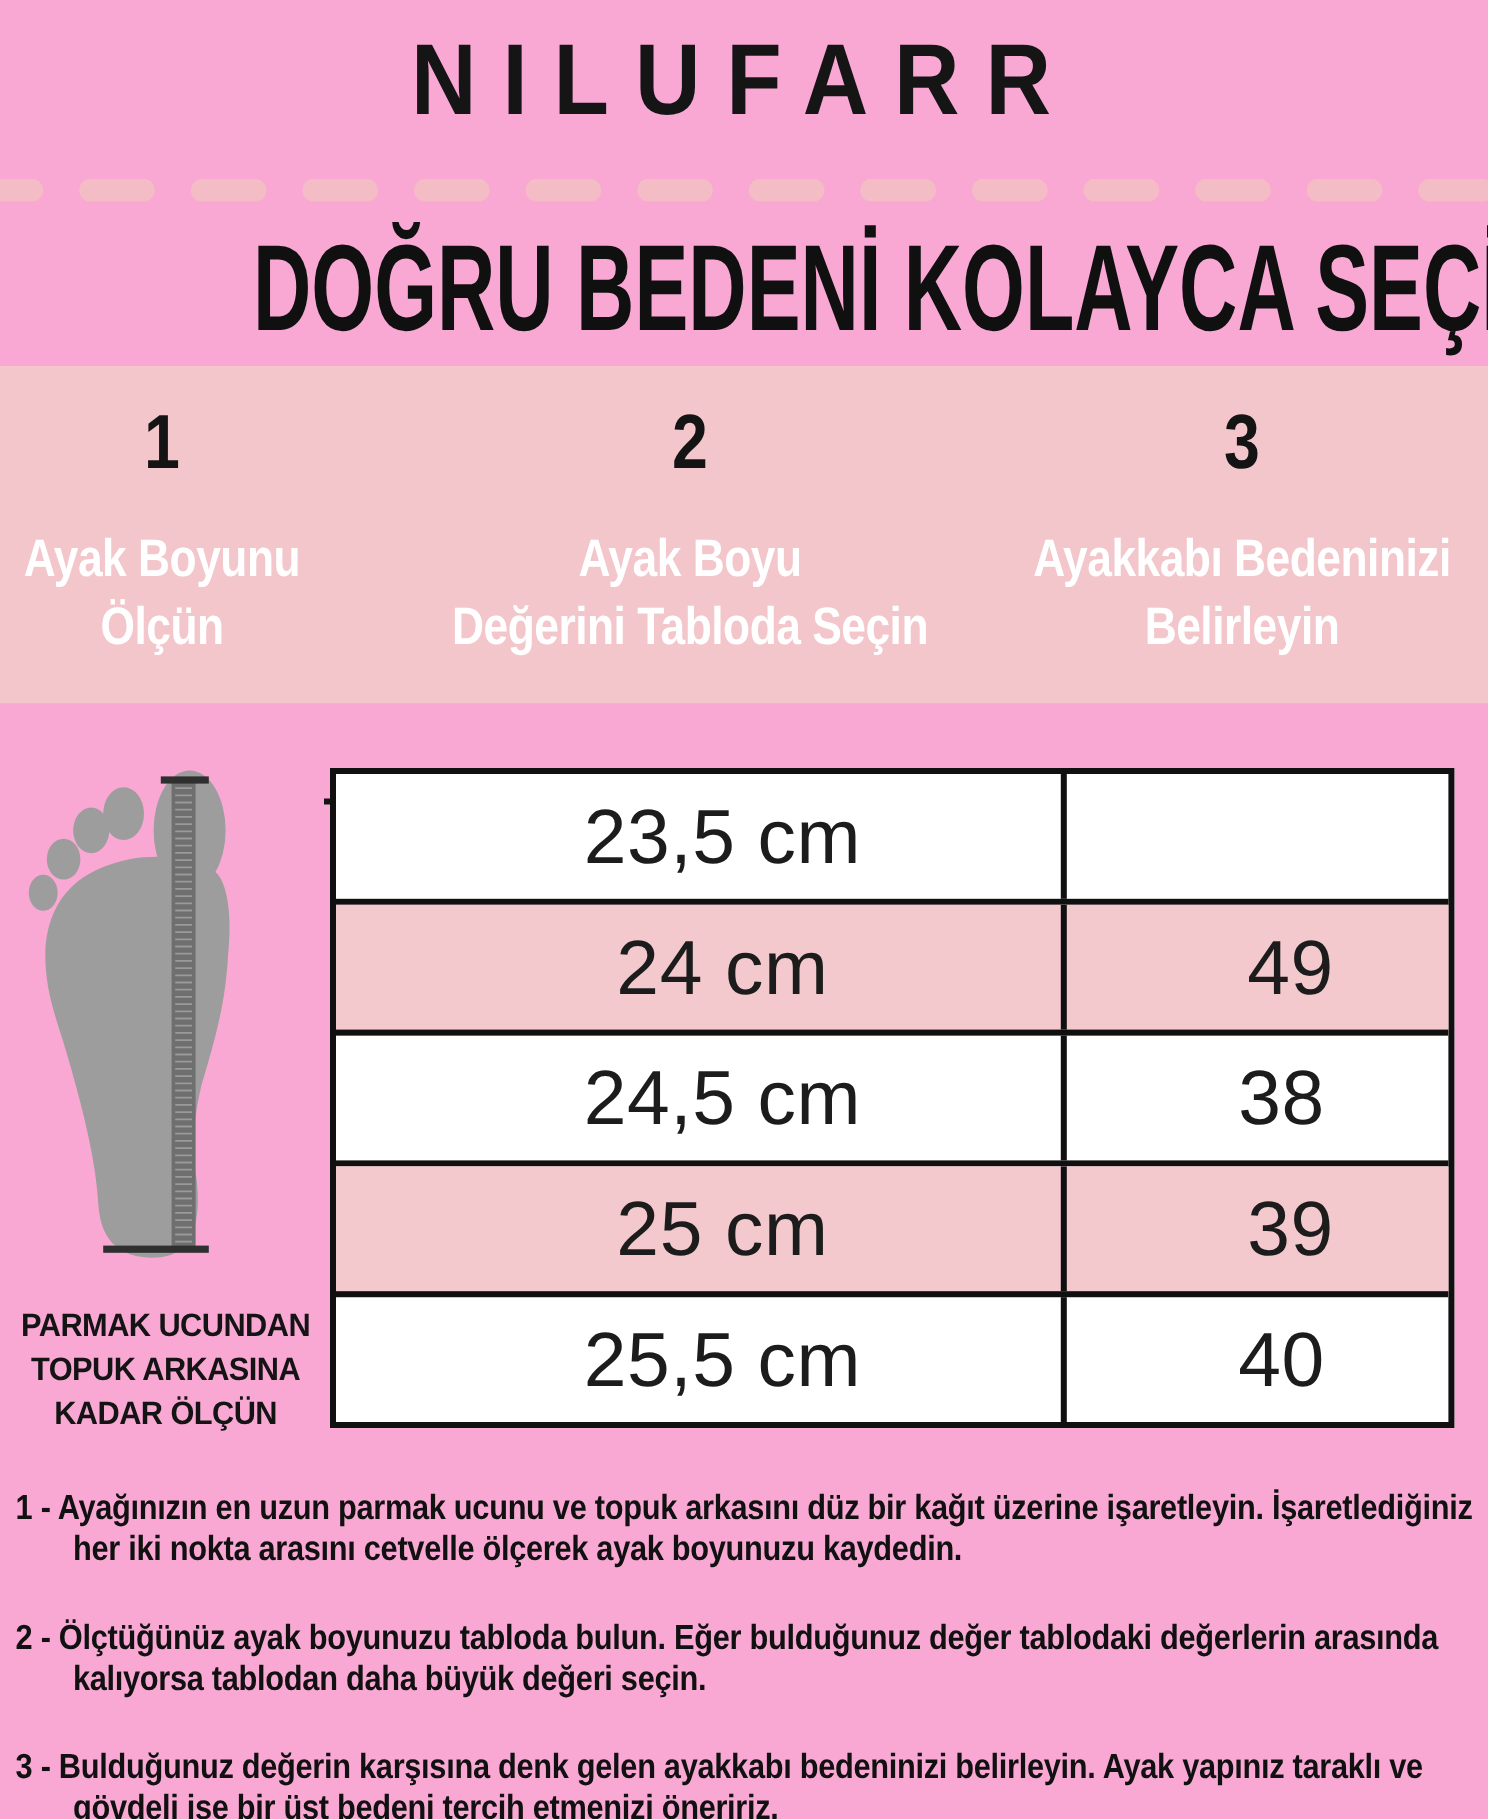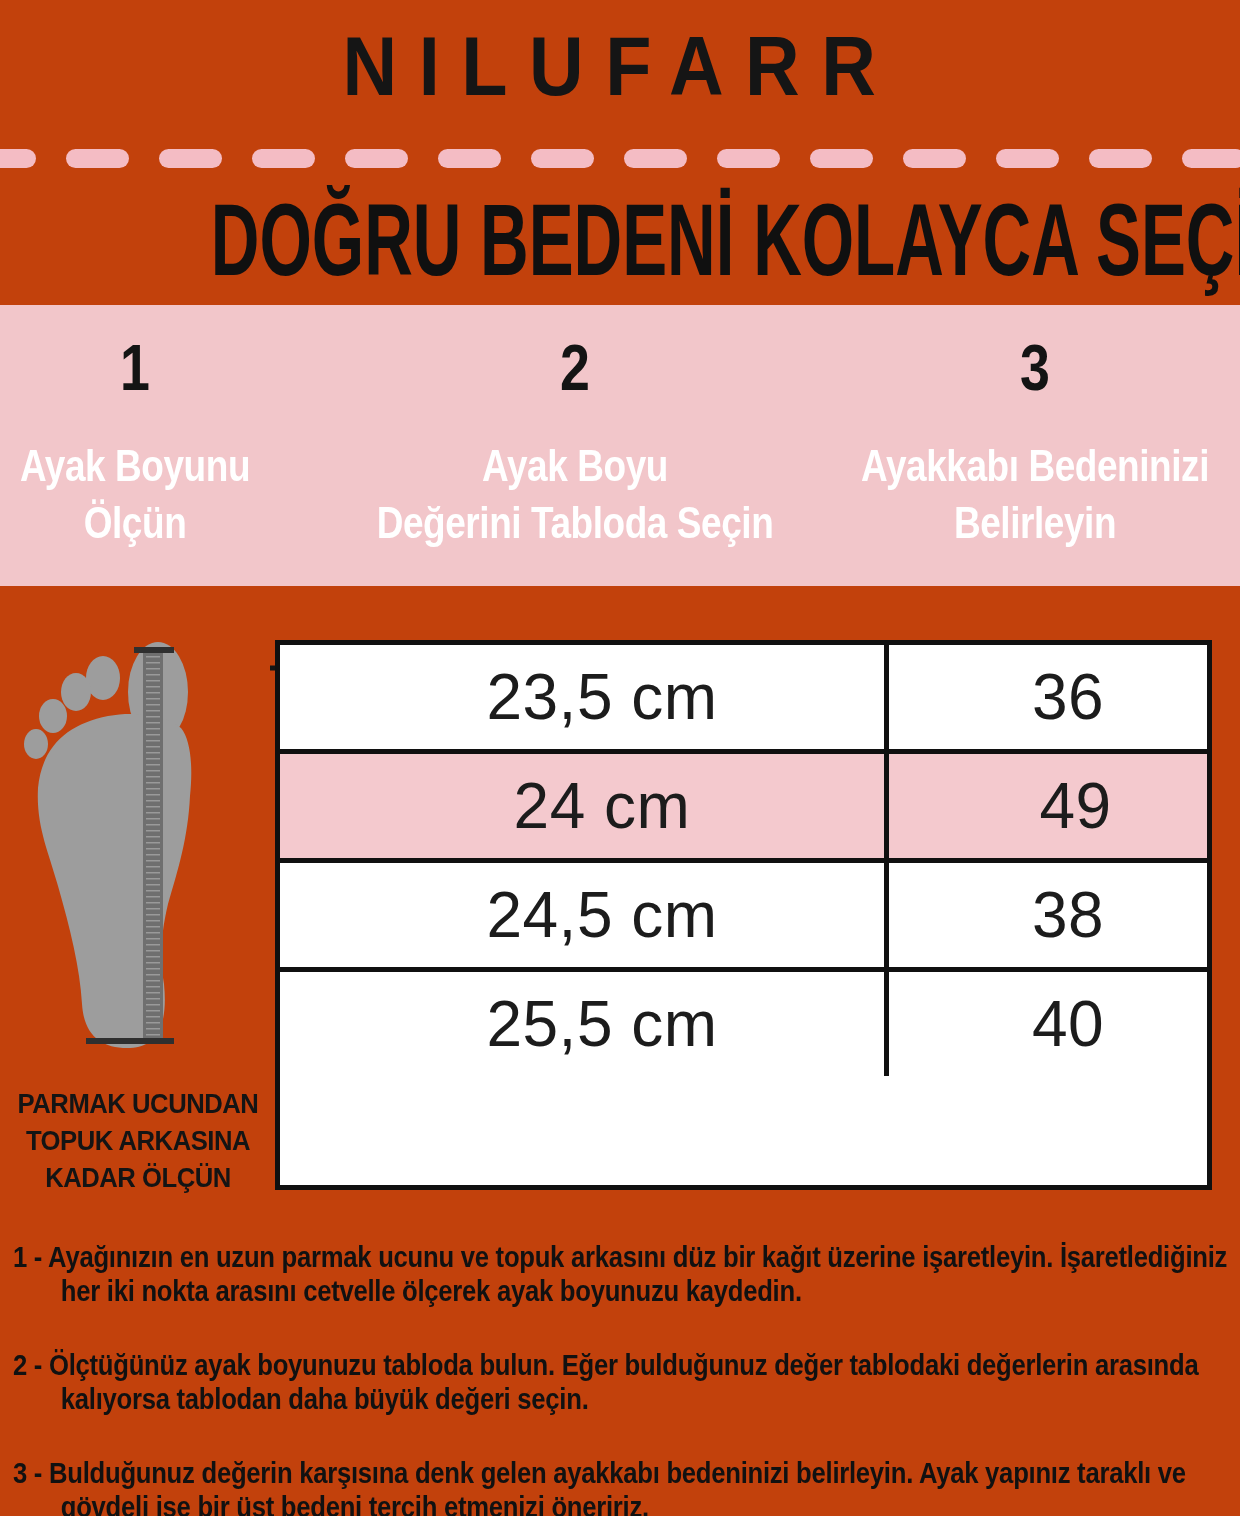--- a/index.html
+++ b/index.html
@@ -1,17 +1,17 @@
 <!DOCTYPE html>
 <html><head>
 <meta charset="utf-8">
 <style>
   html,body { margin:0; padding:0; background:#ffffff; }
   .page {
-    position:relative; width:1240px; height:1516px; background:#c2410c;
+    position:relative; width:1240px; height:1516px; background:#f9a8d4;
     font-family:"Liberation Sans", sans-serif; color:#141414; overflow:hidden;
   }
 
   
   .brand {
     position:absolute; top:24px; left:0; width:100%;
     text-align:center; font-size:84px; font-weight:700;
     letter-spacing:24px; line-height:84px; color:#151515;
     transform:scaleX(0.9); transform-origin:50% 50%;
     white-space:nowrap;
@@ -174,29 +174,32 @@
 
   <div class="foot-caption">
     <div>PARMAK UCUNDAN</div>
     <div>TOPUK ARKASINA</div>
     <div>KADAR ÖLÇÜN</div>
   </div>
 
   <div class="size-table">
     <div class="trow">
       <div class="cell cm">23,5 cm</div>
-      <div class="cell size">36</div>
     </div>
     <div class="trow pink">
       <div class="cell cm">24 cm</div>
       <div class="cell size">49</div>
     </div>
     <div class="trow">
       <div class="cell cm">24,5 cm</div>
       <div class="cell size">38</div>
+    </div>
+    <div class="trow pink">
+      <div class="cell cm">25 cm</div>
+      <div class="cell size">39</div>
     </div>
     <div class="trow">
       <div class="cell cm">25,5 cm</div>
       <div class="cell size">40</div>
     </div>
   </div>
 
   <div class="instructions">
     <p>1 - Ayağınızın en uzun parmak ucunu ve topuk arkasını düz bir kağıt üzerine işaretleyin. İşaretlediğiniz her iki nokta arasını cetvelle ölçerek ayak boyunuzu kaydedin.</p>
     <p>2 - Ölçtüğünüz ayak boyunuzu tabloda bulun. Eğer bulduğunuz değer tablodaki değerlerin arasında kalıyorsa tablodan daha büyük değeri seçin.</p>

